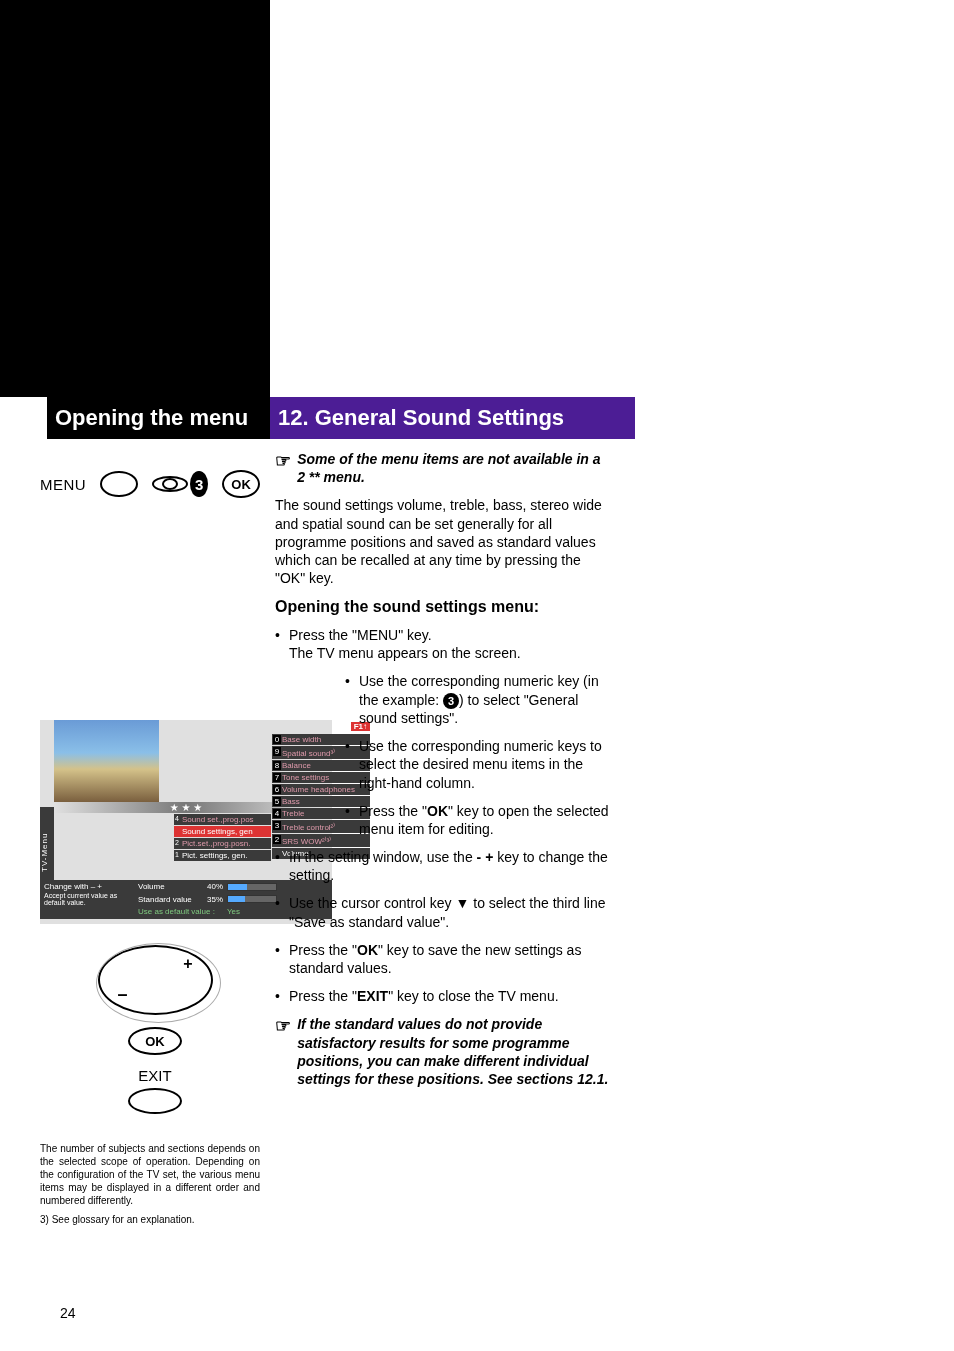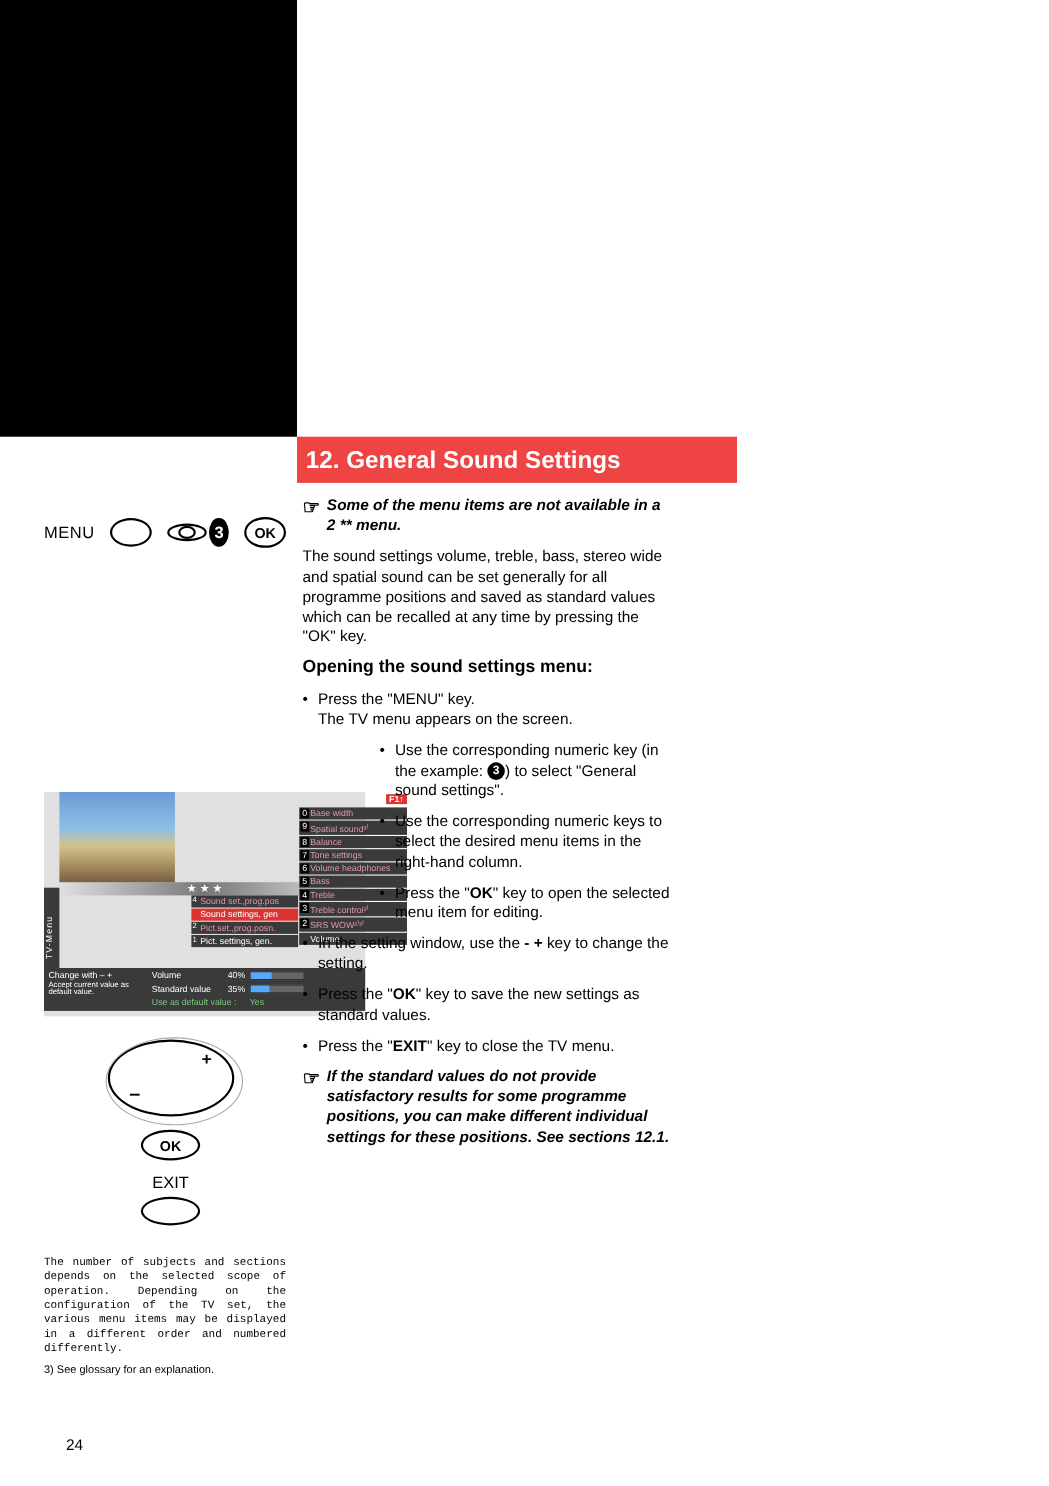--- a/index.html
+++ b/index.html
@@ -34,22 +34,22 @@
       font-size: 22px;
       font-weight: bold;
       height: 42px;
       display: flex;
       align-items: center;
       padding-left: 8px;
     }
     .header-right {
       position: absolute;
       left: 270px;
-      width: 400px;
-      background: #ef4444;
+      width: 365px;
+      background: #4c1d95;
       color: #fff;
       font-size: 22px;
       font-weight: bold;
       height: 42px;
       display: flex;
       align-items: center;
       padding-left: 8px;
     }
     .left-col {
       position: absolute;
@@ -325,21 +325,20 @@
       position: absolute;
       top: 1142px;
       left: 40px;
       width: 220px;
       font-size: 10px;
       line-height: 1.3;
     }
     .footnotes p {
       margin-bottom: 6px;
       text-align: justify;
-      font-family: Liberation Mono, monospace;
     }
     .footnotes ul {
       list-style: none;
       padding: 0;
     }
     .footnotes li {
       margin-bottom: 5px;
       padding-left: 10px;
       text-indent: -10px;
     }
@@ -434,20 +433,21 @@
       vertical-align: middle;
     }
     .bold { font-weight: bold; }
   </style>
 </head>
 <body>
 
 <div class="top-black"></div>
 
 <div class="header-row">
+  <div class="header-left">Opening the menu</div>
   <div class="header-right">12. General Sound Settings</div>
 </div>
 
 <div class="left-col">
   <div class="icon-stack">
     <div class="menu-label">MENU</div>
     <div class="key-oval"></div>
     <div class="eye-icon">
       <div class="eye-outer"></div>
         <div class="eye-inner"></div>
@@ -544,20 +544,21 @@
     </li>
     <li>Use the corresponding numeric keys to select the desired menu items in the right-hand column.</li>
     <li>
       <span>Press the "</span><span class="bold">OK</span><span>" key to open the selected menu item for editing.</span>
     </li>
   </ul>
   <ul>
     <li>
       <span>In the setting window, use the </span><span class="bold">- +</span><span> key to change the setting.</span>
     </li>
+    <li>Use the cursor control key ▼ to select the third line "Save as standard value".</li>
     <li>
       <span>Press the "</span><span class="bold">OK</span><span>" key to save the new settings as standard values.</span>
     </li>
     <li>
       <span>Press the "</span><span class="bold">EXIT</span><span>" key to close the TV menu.</span>
     </li>
   </ul>
   <div class="note">
     <span class="hand">☞</span>
     <span>If the standard values do not provide satisfactory results for some programme positions, you can make different individual settings for these positions. See sections 12.1.</span>

